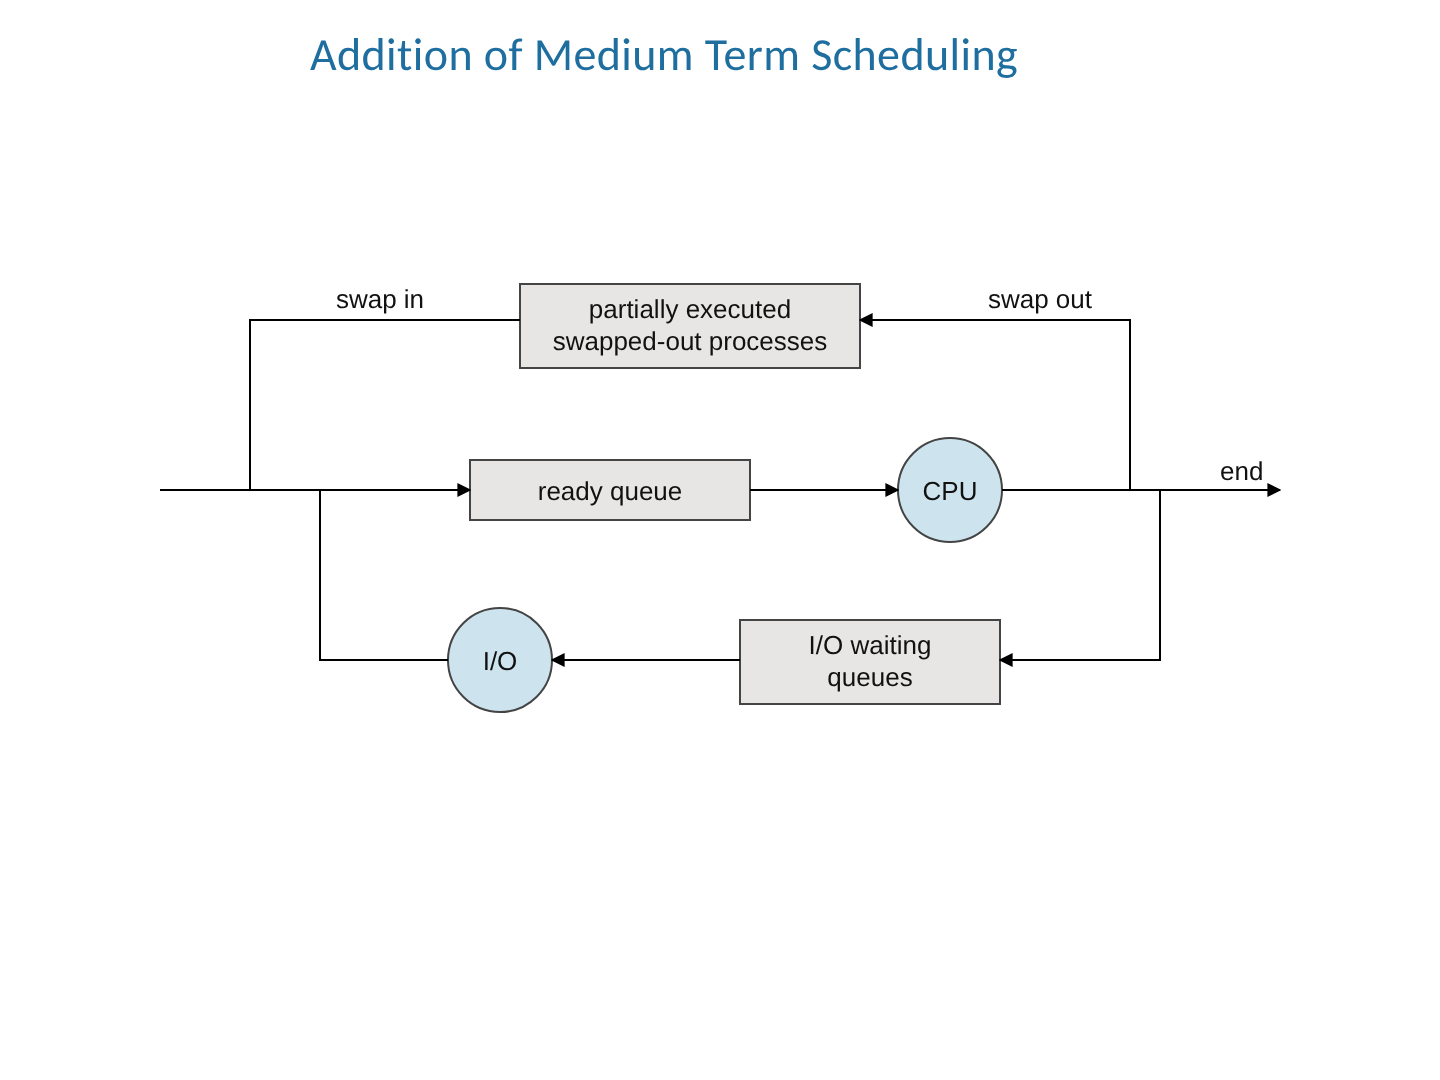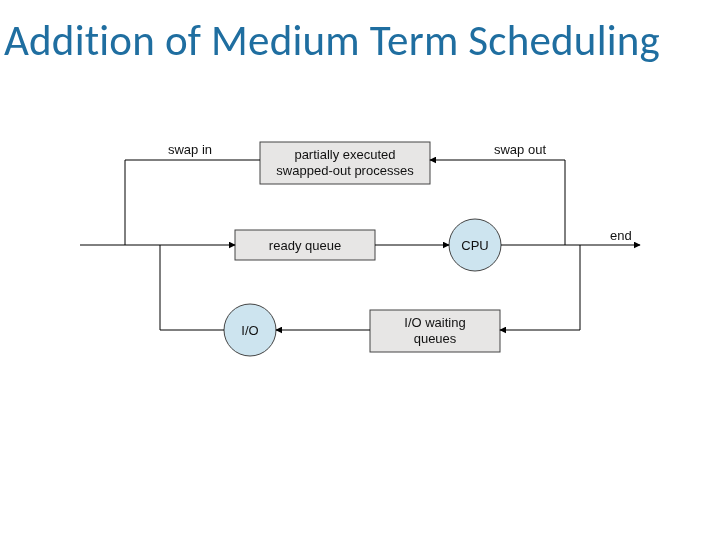--- a/index.html
+++ b/index.html
@@ -15,21 +15,21 @@
     position: relative;
     width: 720px;
     height: 540px;
   }
   .title {
     position: absolute;
     top: 14px;
     left: 0;
     width: 664px;
     text-align: center;
-    font-size: 43px;
+    font-size: 23px;
     font-weight: 400;
     color: #1f6ea0;
     letter-spacing: 0.2px;
   }
   .diagram {
     position: absolute;
     left: 80px;
     top: 140px;
     width: 560px;
     height: 260px;

